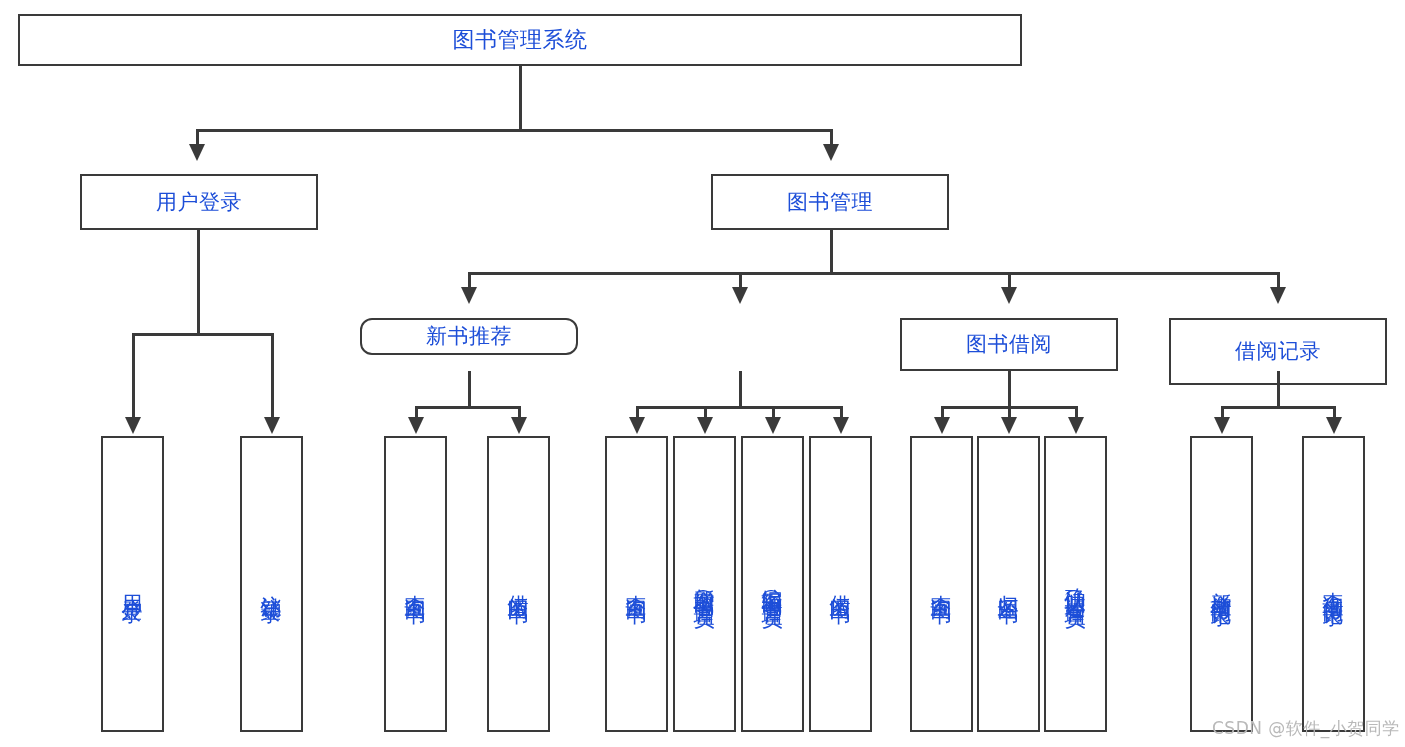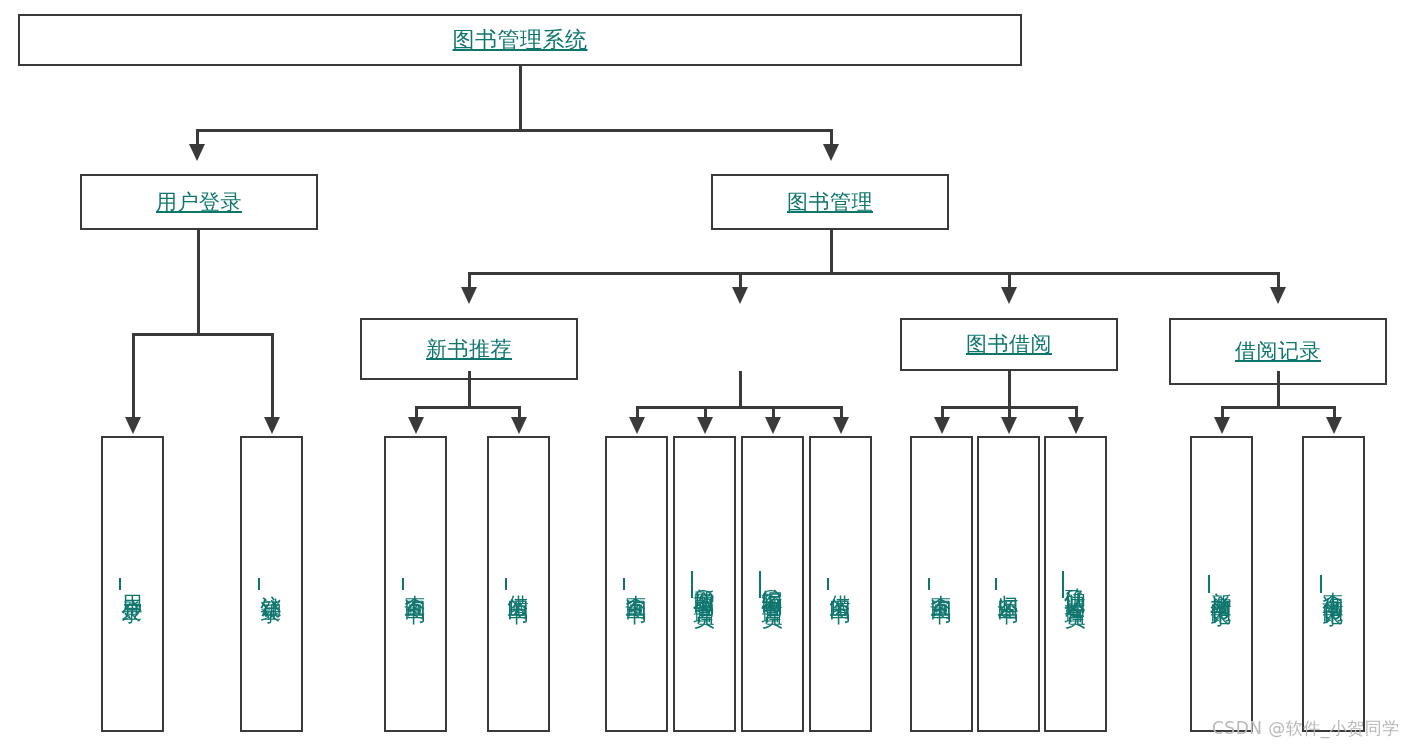--- a/index.html
+++ b/index.html
@@ -25,22 +25,21 @@
     display: flex;
     align-items: center;
     justify-content: center;
     color: #1f1f1f;
   }
   .node-label {
     font-size: 21px;
     line-height: 1.25;
     letter-spacing: 0.5px;
     white-space: nowrap;
-    color: #0f766e;
-    text-decoration: underline;
+    color: #1d4ed8;
   }
   .node.horizontal .node-label {
     writing-mode: horizontal-tb;
   }
   .node.vertical {
     align-items: center;
     justify-content: center;
   }
   .node.vertical .node-label {
     writing-mode: vertical-rl;
@@ -119,21 +118,21 @@
   <div class="hline" style="left:469px; top:272px; width:810px;"></div>
   <div class="vline" style="left:468px; top:272px; height:17px;"></div>
   <div class="arrowhead" style="left:461px; top:287px;"></div>
   <div class="vline" style="left:739px; top:272px; height:17px;"></div>
   <div class="arrowhead" style="left:732px; top:287px;"></div>
   <div class="vline" style="left:1008px; top:272px; height:17px;"></div>
   <div class="arrowhead" style="left:1001px; top:287px;"></div>
   <div class="vline" style="left:1277px; top:272px; height:17px;"></div>
   <div class="arrowhead" style="left:1270px; top:287px;"></div>
 
-  <div class="node horizontal" style="left:360px; top:318px; width:218px; height:62px;">
+  <div class="node horizontal" style="left:360px; top:318px; width:218px; height:37px;border-radius:12px;">
     <span class="node-label">新书推荐</span>
   </div>
   <div class="node horizontal" style="left:900px; top:318px; width:218px; height:53px;">
     <span class="node-label">图书借阅</span>
   </div>
   <div class="node horizontal" style="left:1169px; top:318px; width:218px; height:67px;">
     <span class="node-label">借阅记录</span>
   </div>
 
   <div class="vline" style="left:468px; top:371px; height:37px;"></div>

